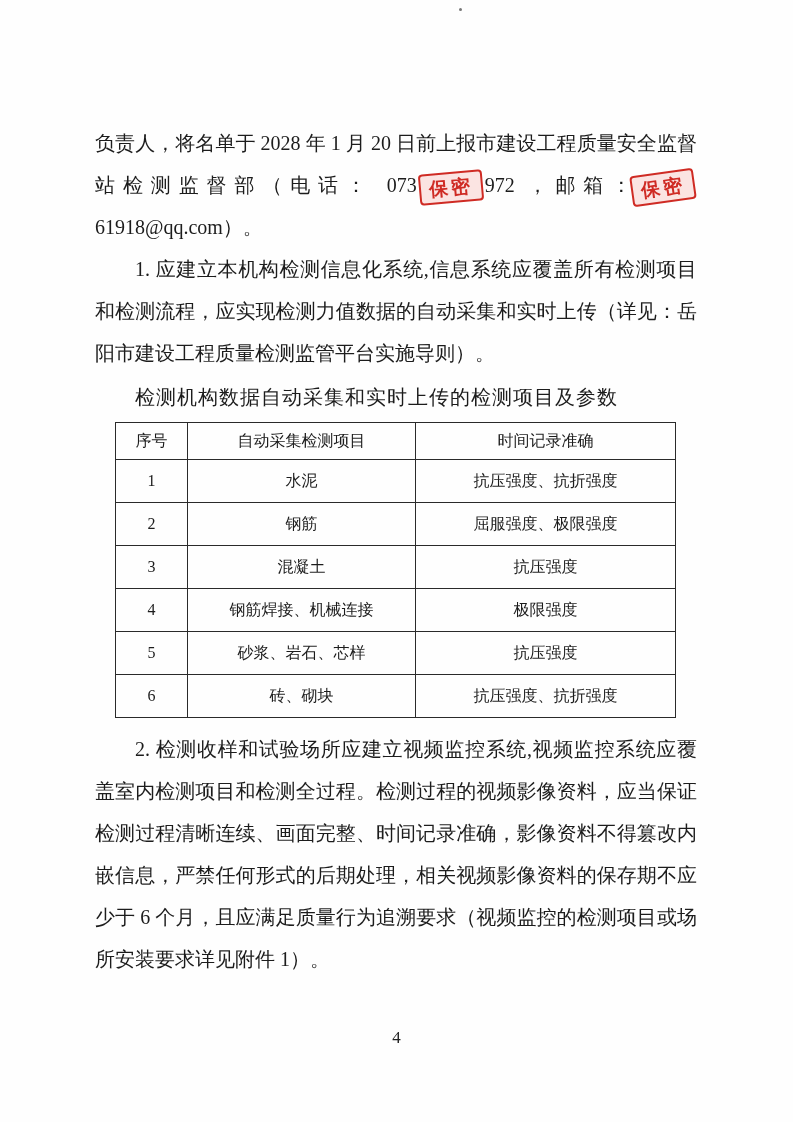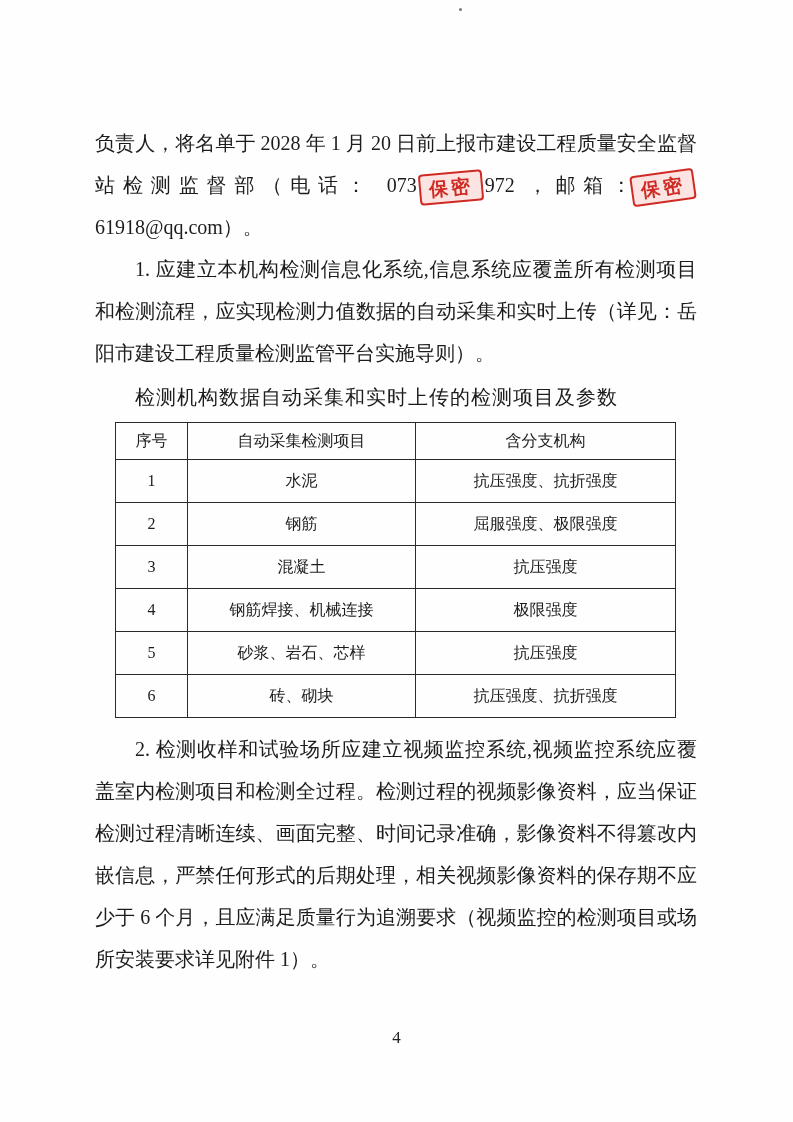--- a/index.html
+++ b/index.html
@@ -124,21 +124,21 @@
     <table class="data-table">
       <colgroup>
         <col class="c-no">
           <col class="c-item">
           <col class="c-par">
       </colgroup>
       <thead>
         <tr>
           <th>序号</th>
           <th>自动采集检测项目</th>
-          <th>含分支机构</th>
+          <th>时间记录准确</th>
         </tr>
       </thead>
       <tbody>
         <tr>
           <td>1</td>
           <td>水泥</td>
           <td>抗压强度、抗折强度</td>
         </tr>
         <tr>
           <td>2</td>

